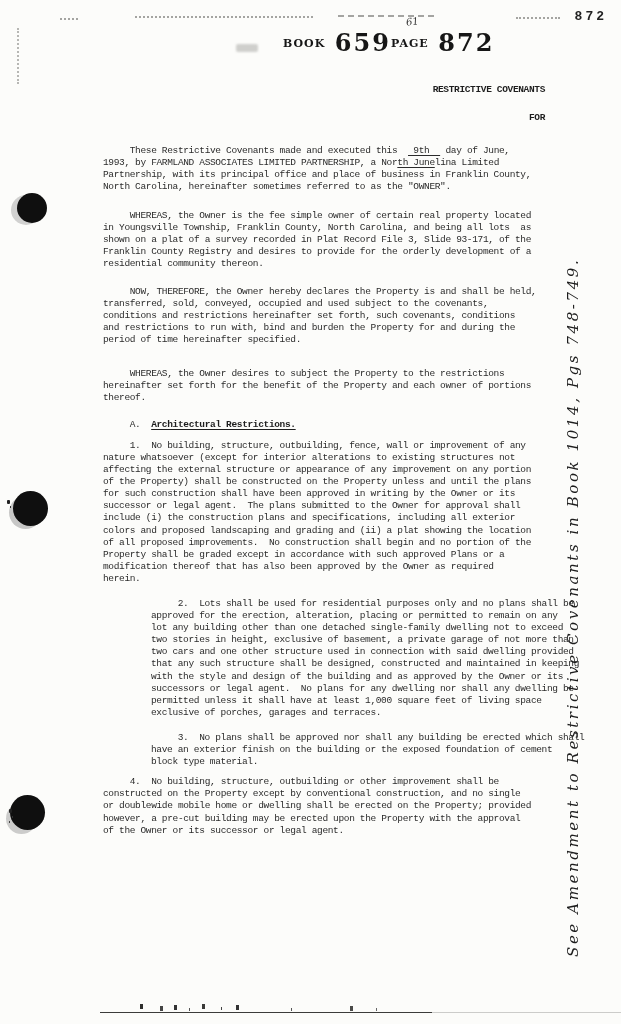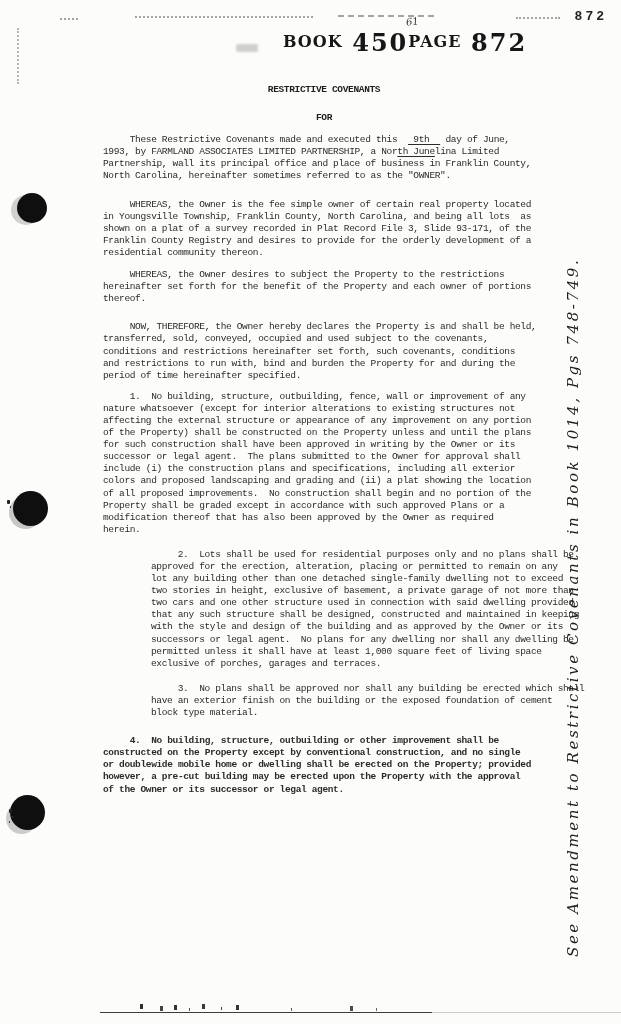--- a/index.html
+++ b/index.html
@@ -8,37 +8,37 @@
     background:#fcfcfa;overflow:hidden;
     font-family:"Liberation Mono","DejaVu Sans Mono",monospace;
     color:#2b2b2b;
   }
   
   .body-col{
     position:absolute;left:103px;top:84px;width:442px;
     font-size:9.5px;letter-spacing:-0.35px;line-height:12.1px;
   }
   .tw{white-space:pre;margin:0;}
-  .center{text-align:center;}
+  .center{text-align:right;}
   .hd{font-weight:bold;color:#1e1e1e;}
   .u{text-decoration:underline;text-underline-offset:2px;}
-  .mt9{margin-top:9px;}  .mt10{margin-top:10px;} .mt12{margin-top:16px;}
-  .mt13{margin-top:13px;margin-left:48px;} .mt15{margin-top:15px;} .mt16{margin-top:16px;font-weight:bold;}
+  .mt9{margin-top:9px;}  .mt10{margin-top:21px;} .mt12{margin-top:16px;}
+  .mt13{margin-top:13px;margin-left:48px;} .mt15{margin-top:15px;} .mt16{margin-top:8px;}
   
   .corner-num{
     position:absolute;top:9px;right:14px;
     font-size:13px;font-weight:bold;letter-spacing:3px;color:#222;
   }
   
   .stamp{
     position:absolute;top:28px;left:283px;width:200px;height:34px;
     color:#161616;white-space:nowrap;
   }
   .stamp .lbl{
-    font-size:16px;font-weight:bold;letter-spacing:1px;
+    font-size:11px;font-weight:bold;letter-spacing:1px;
     vertical-align:baseline;position:relative;top:-4px;
     font-family:"DejaVu Serif",serif;
   }
   .stamp .num{
     font-size:24px;font-weight:bold;letter-spacing:2px;
     font-family:"DejaVu Serif",serif;
   }
   .stamp .sup{
     position:absolute;top:-12px;left:123px;
     font-family:"DejaVu Serif",serif;font-style:italic;
@@ -98,61 +98,62 @@
   <div class="noise-top nt3"></div>
   <div class="noise-top nt4"></div>
   <div class="noise-left"></div>
   <div class="noise-bottom-line"></div>
   <div class="noise-bottom-speck"></div>
 
   <div class="corner-num">872</div>
 
   <div class="stamp">
     <span class="lbl">BOOK</span>
-    <span class="num">450</span><span class="lbl">PAGE</span>
+    <span class="num">659</span><span class="lbl">PAGE</span>
     <span class="num">872</span>
     <span class="sup">61</span>
   </div>
   <div class="smudge"></div>
 
   <div class="punch p1"></div>
   <div class="punch p2"></div>
   <div class="punch p3"></div>
   <div class="speck s1"></div>
   <div class="speck s2"></div>
 
   <div class="body-col">
 
     <p class="tw center hd">RESTRICTIVE COVENANTS</p>
 
     <p class="tw center hd mt12">FOR</p>
 
 
     <p class="tw mt10"><span>     These Restrictive Covenants made and executed this  </span><span class="u"> 9th  </span><span> day of June,
 1993, by FARMLAND ASSOCIATES LIMITED PARTNERSHIP, a Nor</span><span class="u">th June</span><span>lina Limited
-Partnership, wall its principal office and place of business in Franklin County,
+Partnership, with its principal office and place of business in Franklin County,
 North Carolina, hereinafter sometimes referred to as the "OWNER".</span></p>
 
 
     <p class="tw mt12">     WHEREAS, the Owner is the fee simple owner of certain real property located
 in Youngsville Township, Franklin County, North Carolina, and being all lots  as
 shown on a plat of a survey recorded in Plat Record File 3, Slide 93-171, of the
 Franklin County Registry and desires to provide for the orderly development of a
 residential community thereon.</p>
 
-    <p class="tw mt10">     WHEREAS, the Owner desires to subject the Property to the restrictions
-hereinafter set forth for the benefit of the Property and each owner of portions
-thereof.</p>
-
     <p class="tw mt12">     NOW, THEREFORE, the Owner hereby declares the Property is and shall be held,
 transferred, sold, conveyed, occupied and used subject to the covenants,
 conditions and restrictions hereinafter set forth, such covenants, conditions
 and restrictions to run with, bind and burden the Property for and during the
 period of time hereinafter specified.</p>
 
+    <p class="tw mt10">     WHEREAS, the Owner desires to subject the Property to the restrictions
+hereinafter set forth for the benefit of the Property and each owner of portions
+thereof.</p>
+
+    <p class="tw mt15"><span>     A.  </span><span class="u hd">Architectural Restrictions.</span></p>
 
     <p class="tw mt9">     1.  No building, structure, outbuilding, fence, wall or improvement of any
 nature whatsoever (except for interior alterations to existing structures not
 affecting the external structure or appearance of any improvement on any portion
 of the Property) shall be constructed on the Property unless and until the plans
 for such construction shall have been approved in writing by the Owner or its
 successor or legal agent.  The plans submitted to the Owner for approval shall
 include (i) the construction plans and specifications, including all exterior
 colors and proposed landscaping and grading and (ii) a plat showing the location
 of all proposed improvements.  No construction shall begin and no portion of the

